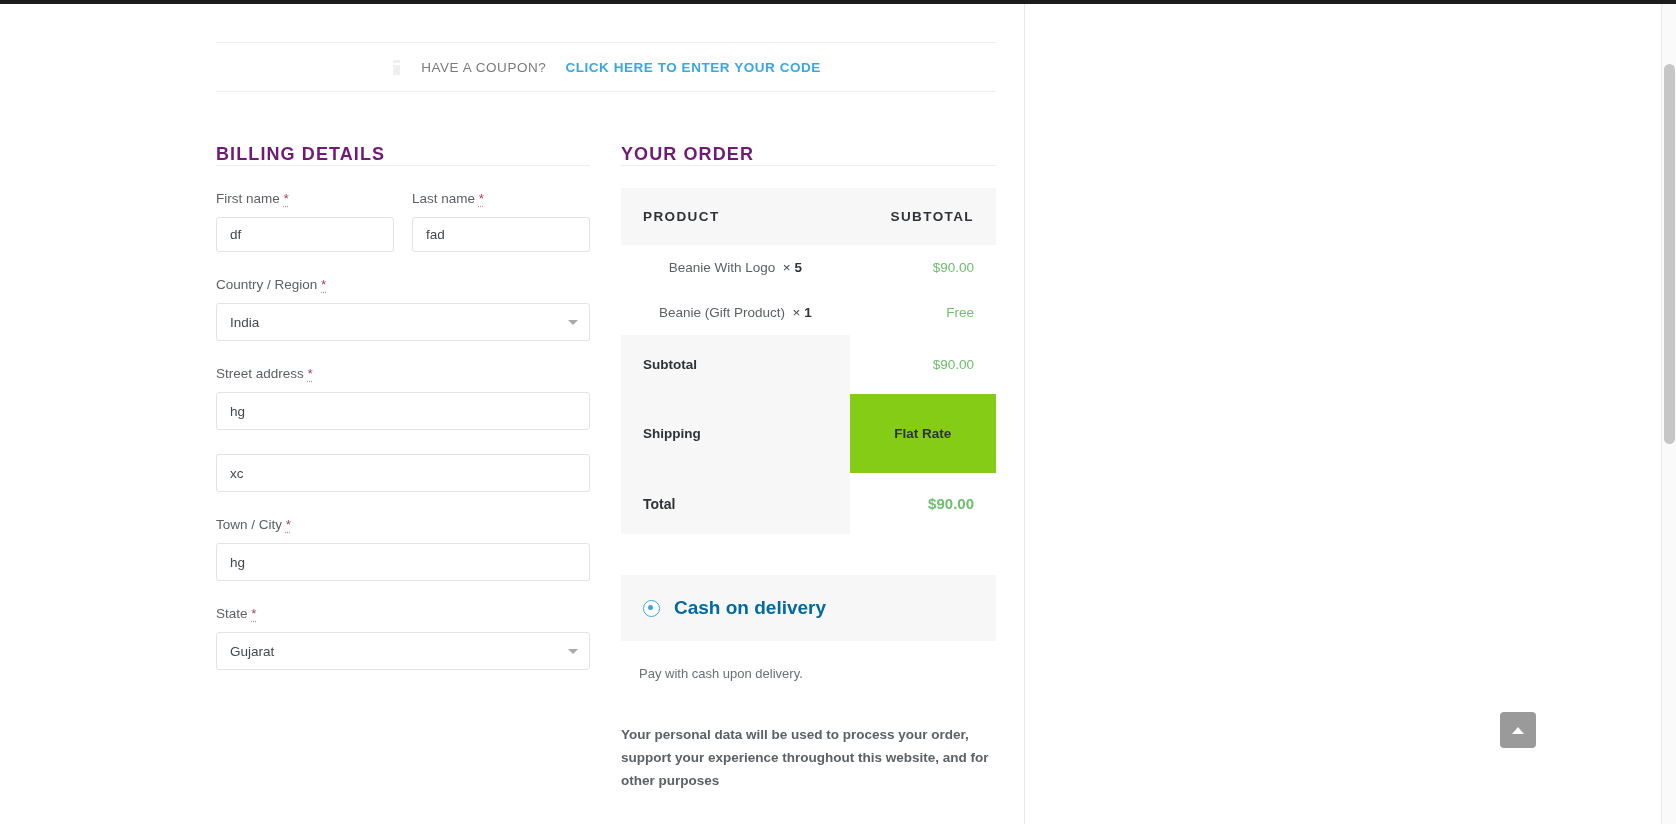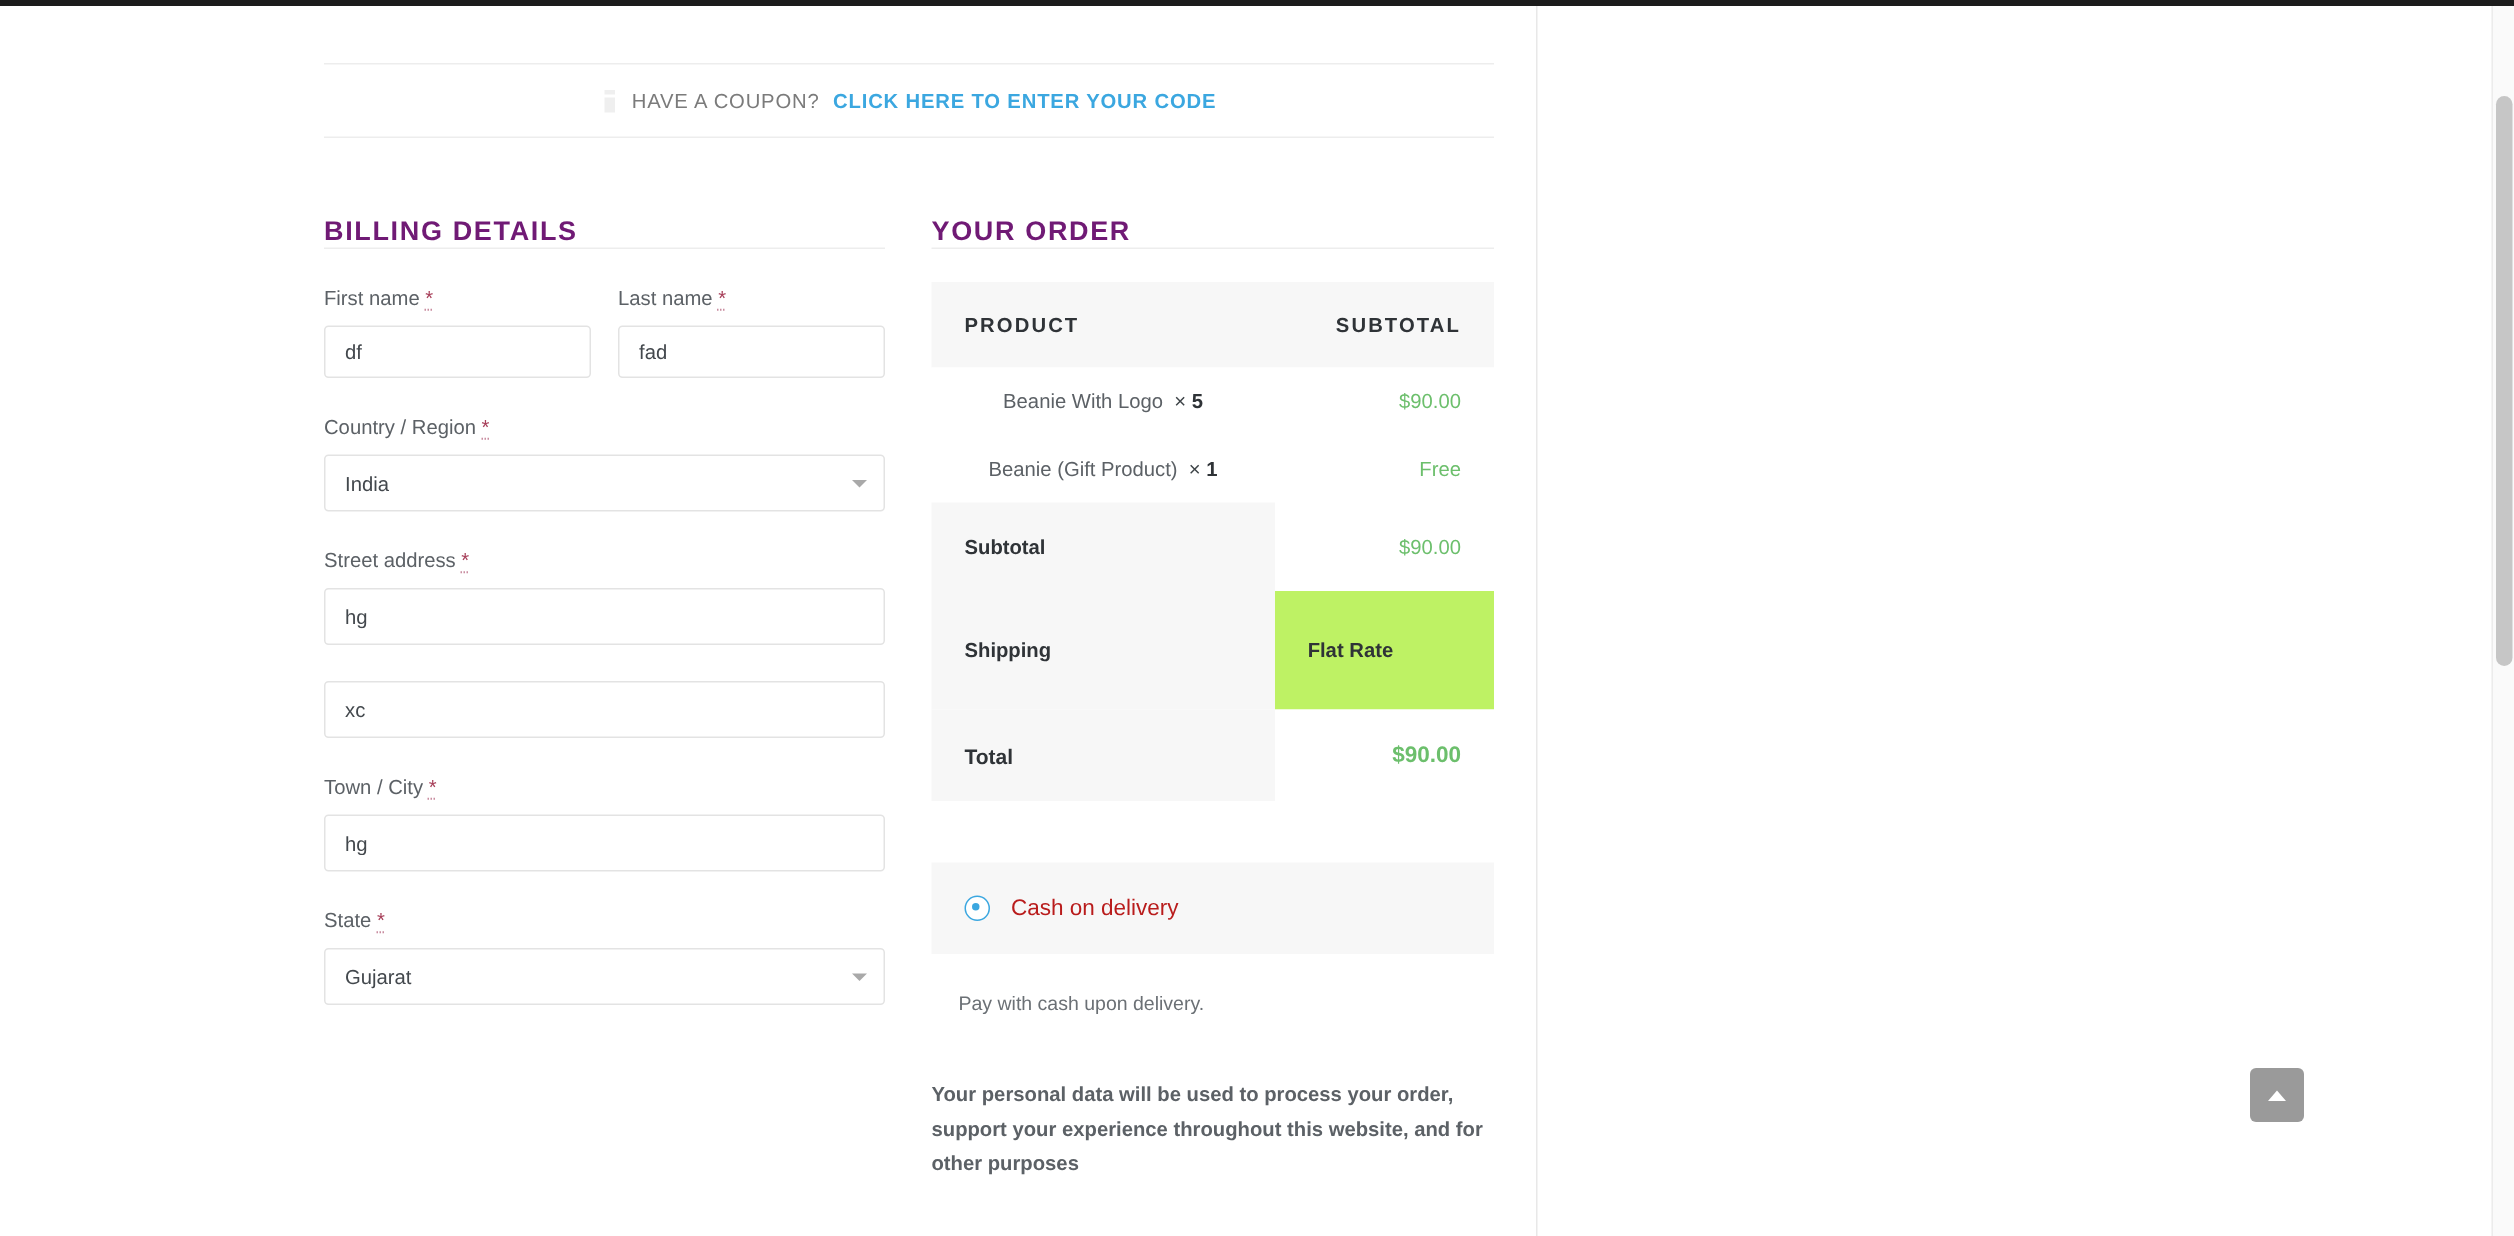--- a/index.html
+++ b/index.html
@@ -73,21 +73,21 @@
     position: absolute;
     top: 38px;
     left: 216px;
     width: 780px;
     height: 50px;
     border-top: 1px solid #ededed;
     border-bottom: 1px solid #ededed;
     display: flex;
     align-items: center;
     justify-content: center;
-    gap: 9px;
+    gap: 19px;
   }
   .coupon-icon {
     display: inline-block;
     width: 11px;
     height: 15px;
     position: relative;
     opacity: .55;
   }
   .coupon-icon .tag-dot {
     position: absolute;
@@ -256,24 +256,24 @@
     background: #f7f7f7;
     width: 61%;
   }
   .order-table tfoot td.value {
     text-align: right;
     color: #6cbf6c;
     background: #ffffff;
   }
   .order-table tfoot tr.shipping td.label { padding: 32px 22px; }
   .order-table tfoot td.shipping-value {
-    text-align: left;
+    text-align: center;
     color: #2f3337;
     font-weight: 700;
-    background: #bef264;
+    background: #84cc16;
     padding: 32px 22px;
   }
   .order-table tfoot tr.total td.label { font-size: 14px; }
   .order-table tfoot tr.total td.value {
     font-size: 15px;
     font-weight: 700;
     color: #6cbf6c;
   }
 
   
@@ -297,23 +297,23 @@
   }
   .radio::after {
     content: "";
     position: absolute;
     top: 4px; left: 4px;
     width: 5px; height: 5px;
     border-radius: 50%;
     background: #3ba7e0;
   }
   .payment-label {
-    font-size: 15px;
-    font-weight: 400;
-    color: #b91c1c;
+    font-size: 19px;
+    font-weight: 700;
+    color: #0369a1;
   }
   .payment-desc {
     margin-top: 25px;
     padding-left: 18px;
     font-size: 13px;
     color: #6b7075;
   }
 
   .privacy-text {
     margin-top: 42px;

